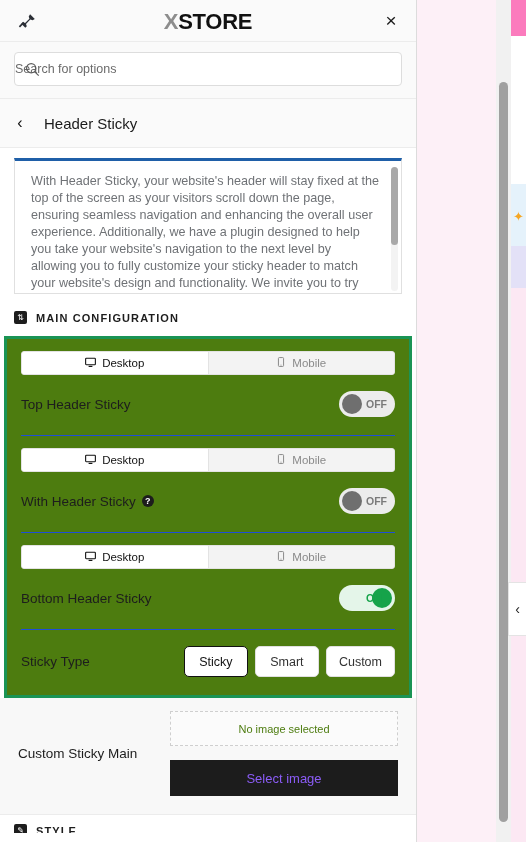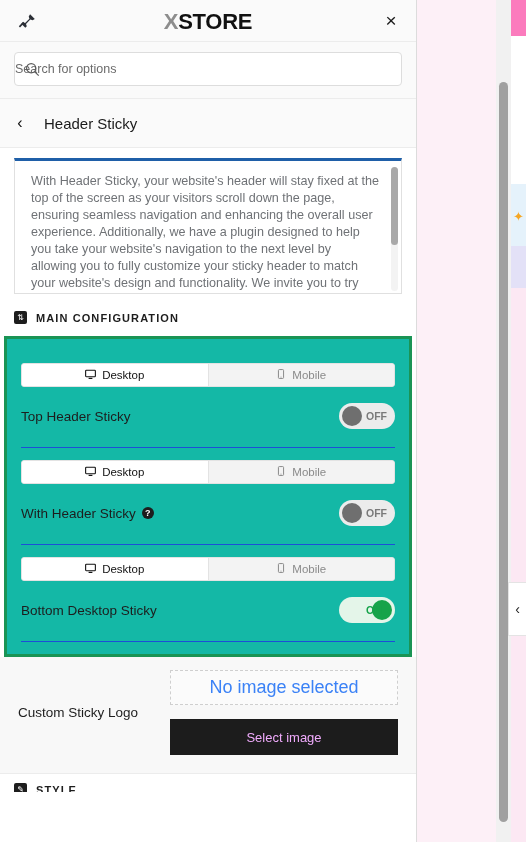--- a/index.html
+++ b/index.html
@@ -121,22 +121,22 @@
     width: 13px; height: 13px; background: #1d1d1d; border-radius: 2px;
     display: flex; align-items: center; justify-content: center;
     color: #fff; font-size: 8px; line-height: 1;
   }
   .section-head-label {
     font-size: 11px; letter-spacing: 1.1px; color: #1d1d1d; font-weight: bold;
   }
 
   
   #main-config-group {
-    margin: 0 4px; border: 3px solid #1a9455; background: #14b8a6;
-    padding: 12px 14px;
+    margin: 0 4px; border: 3px solid #1a9455; background: #4d7c0f;
+    padding: 0 14px;
   }
 
   .device-tabs {
     display: flex; margin: 12px 0 0 0;
     border: 1px solid #e3e3e3; border-radius: 3px; overflow: hidden;
     background: #f3f3f3;
   }
   .device-tab {
     flex: 1; height: 22px; display: flex; align-items: center; justify-content: center;
     gap: 6px; font-size: 11.5px; cursor: pointer;
@@ -183,24 +183,24 @@
   #logo-row {
     display: flex; align-items: center; justify-content: space-between;
     padding: 13px 18px 18px 18px; background: #f8f8f8;
     border-bottom: 1px solid #ececec;
   }
   #logo-label { font-size: 13.5px; color: #1d1d1d; }
   #logo-controls { width: 228px; }
   #no-image-box {
     border: 1px dashed #cfcfcf; height: 35px; display: flex;
     align-items: center; justify-content: center;
-    font-size: 18px; color: #3b82f6; background: #fbfbfb;
+    font-size: 11px; color: #4d7c0f; background: #fbfbfb;
   }
   #select-image-btn {
-    margin-top: 14px; height: 36px; background: #1c1c1c; color: #f0abfc;
+    margin-top: 14px; height: 36px; background: #1c1c1c; color: #8b5cf6;
     display: flex; align-items: center; justify-content: center;
     font-size: 13px; cursor: pointer; border: none; width: 100%;
     font-family: "Liberation Sans", sans-serif;
   }
 
   
   #style-section-head { padding: 9px 14px 0 14px; background: #ffffff; overflow: hidden; height: 18px; }
   #style-section-head .row { display: flex; align-items: center; gap: 9px; }
 </style>
 </head>
@@ -346,31 +346,39 @@
           <span>
             <svg viewBox="0 0 14 14" width="10" height="10">
               <rect x="3.4" y="0.8" width="7.2" height="12.4" rx="1.2" fill="none" stroke="#8a8a8a" stroke-width="1.4"></rect>
               <circle cx="7" cy="11.2" r="0.7" fill="#8a8a8a"></circle>
             </svg>
           </span>
           <span>Mobile</span>
         </div>
       </div>
       <div class="option-row">
-        <span class="option-label">Bottom Desktop Sticky</span>
+        <span class="option-label">Bottom Header Sticky</span>
         <div class="toggle on">
           <span class="toggle-text">ON</span>
           <span class="toggle-knob"></span>
         </div>
       </div>
 
+      <div class="option-row last">
+        <span class="option-label">Sticky Type</span>
+        <div class="btn-group">
+          <div class="type-btn selected">Sticky</div>
+          <div class="type-btn unselected">Smart</div>
+          <div class="type-btn unselected">Custom</div>
+        </div>
+      </div>
     </div>
 
     <div id="logo-row">
-      <span id="logo-label">Custom Sticky Logo</span>
+      <span id="logo-label">Custom Sticky Main</span>
       <div id="logo-controls">
         <div id="no-image-box">No image selected</div>
         <button id="select-image-btn">Select image</button>
       </div>
     </div>
 
     <div id="style-section-head">
       <div class="row">
         <span class="section-head-icon">✎</span>
         <span class="section-head-label">STYLE</span>

